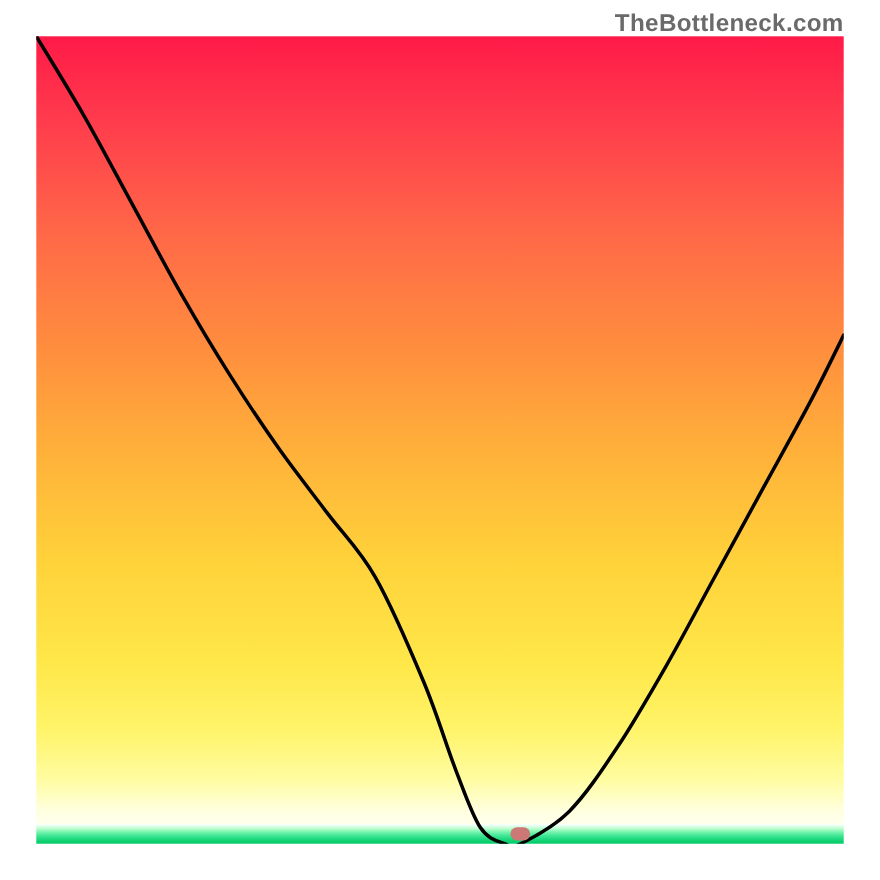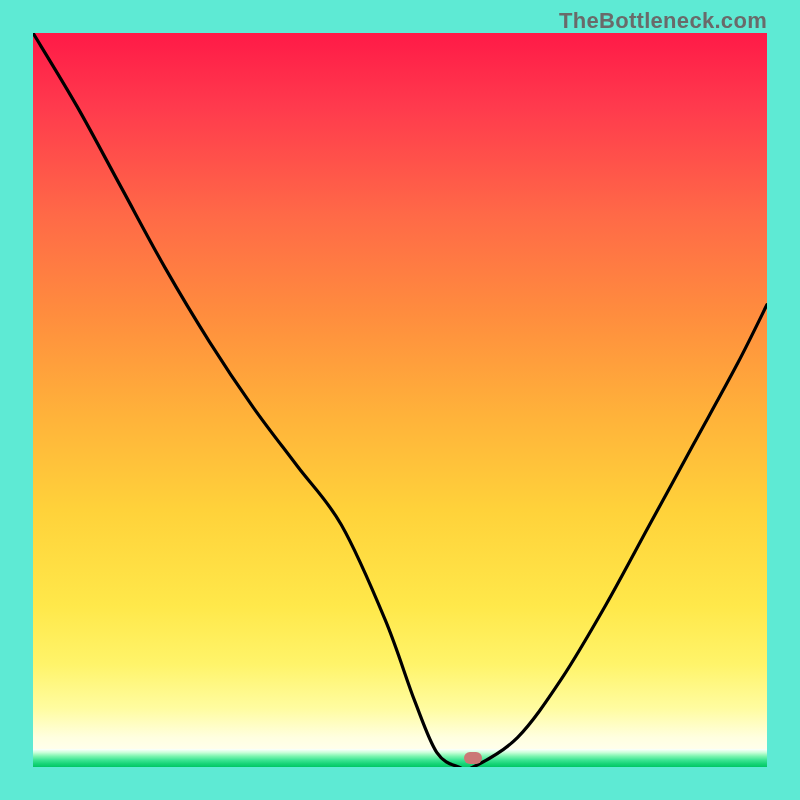--- a/index.html
+++ b/index.html
@@ -1,21 +1,21 @@
 <!DOCTYPE html>
 <html><head>
 <meta charset="utf-8">
 <style>
   * { margin: 0; padding: 0; box-sizing: border-box; }
   html, body { width: 800px; height: 800px; background: #000; overflow: hidden; }
   .canvas {
     position: relative;
     width: 800px;
     height: 800px;
-    background: #5eead4;
+    background: #ffffff;
   }
   .plot-area {
     position: absolute;
     left: 33px;
     top: 33px;
     width: 734px;
     height: 734px;
     
     background: linear-gradient(
       to bottom,

